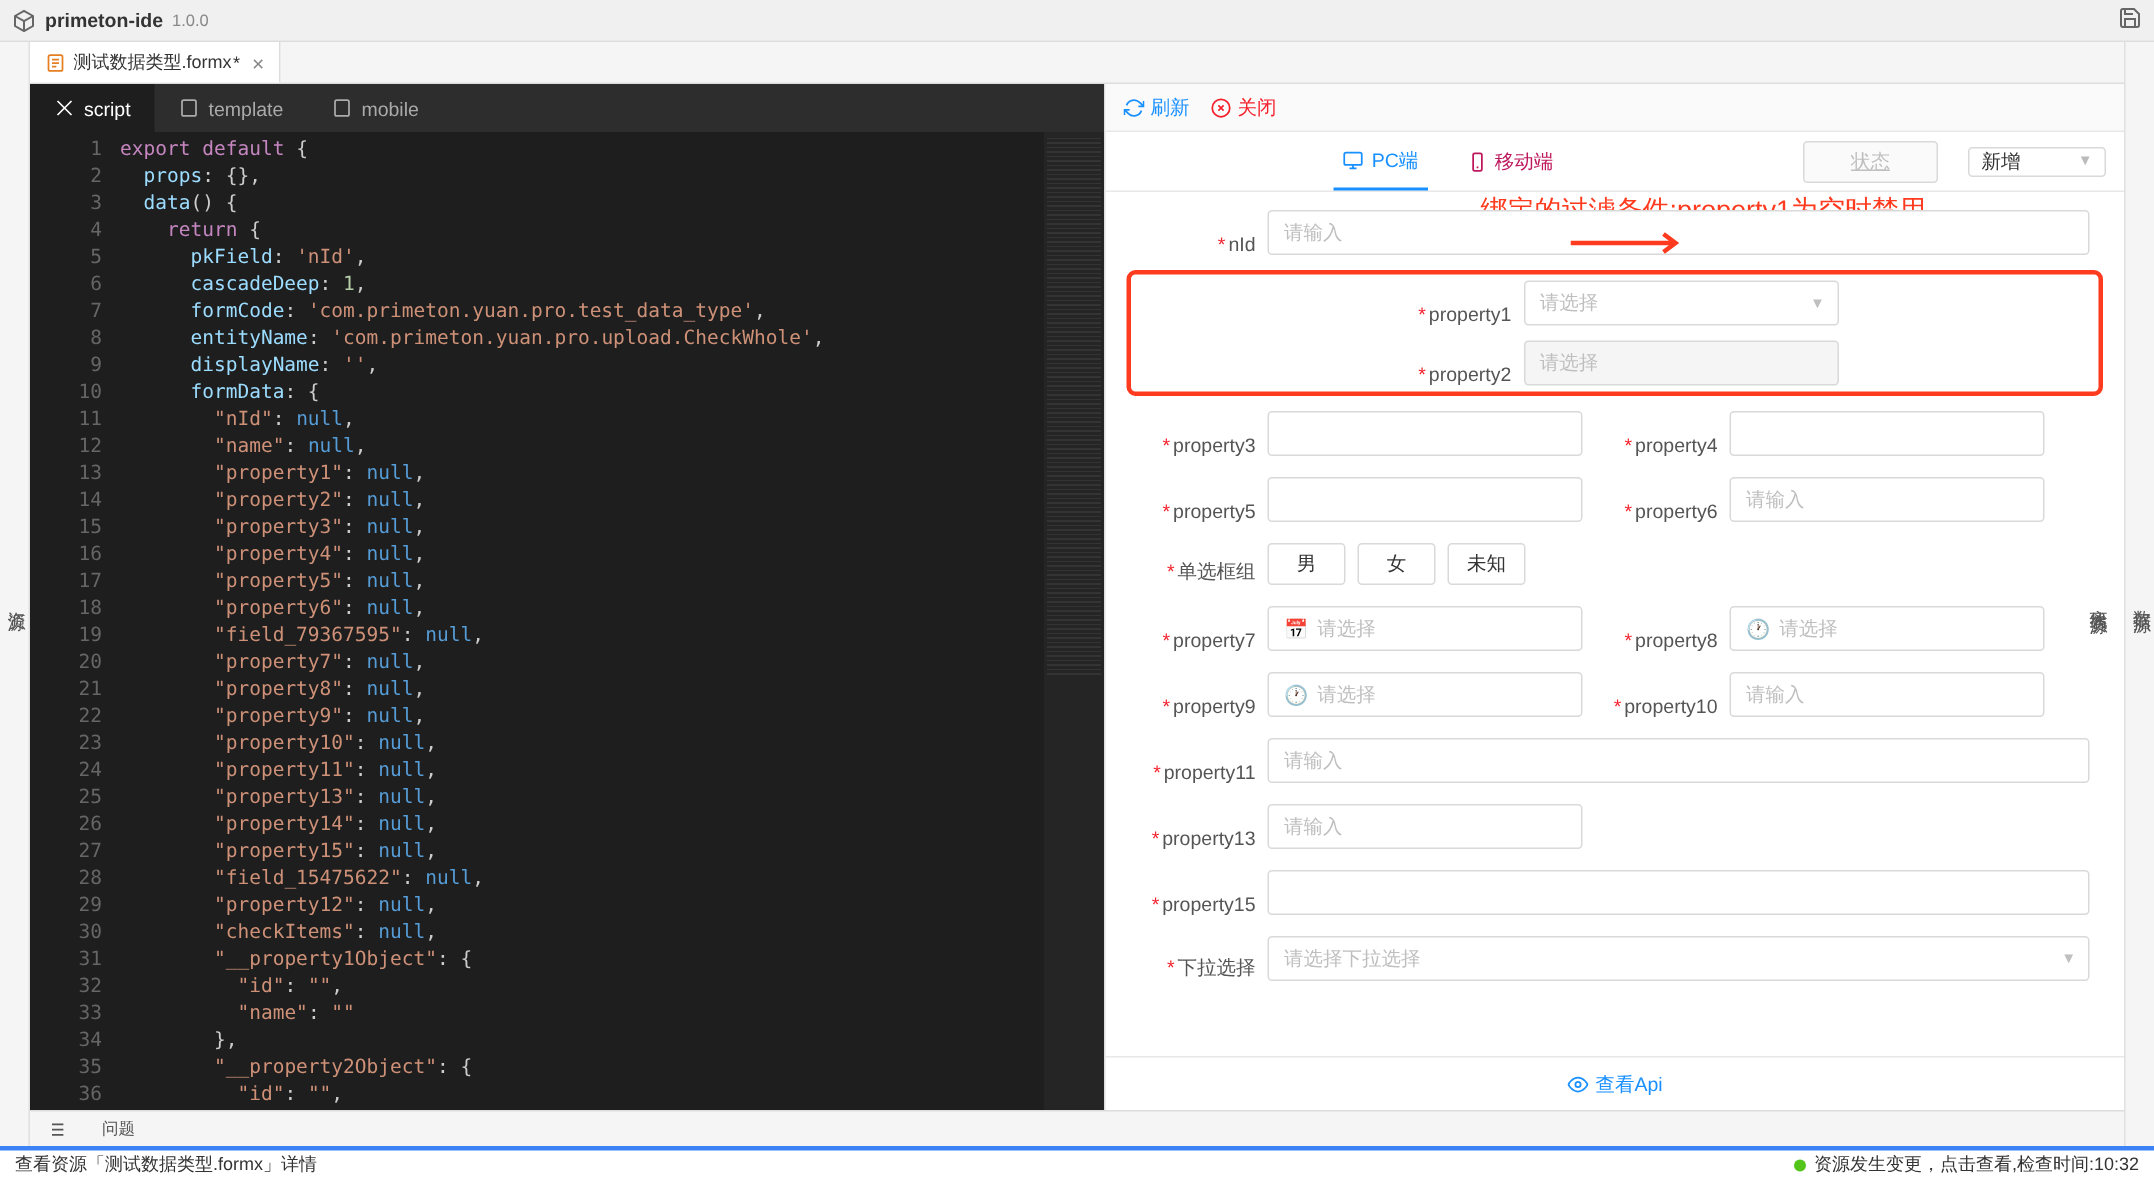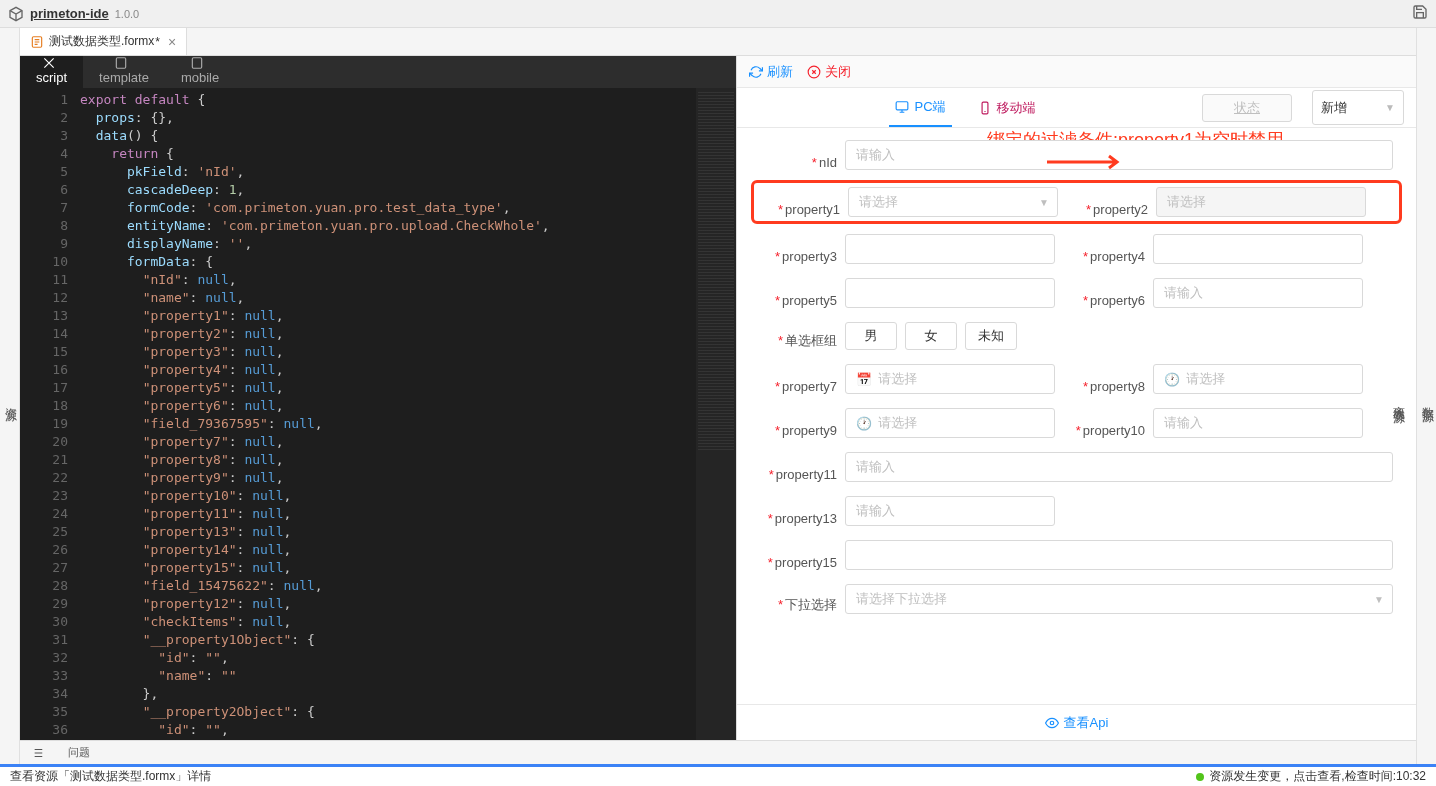--- a/index.html
+++ b/index.html
@@ -3,21 +3,21 @@
 <meta charset="utf-8">
 <style>
 * { margin: 0; padding: 0; box-sizing: border-box; }
 body { font-family: -apple-system, "PingFang SC", "Microsoft YaHei", sans-serif; font-size: 13px; color: #333; background: #fff; overflow: hidden; }
 .app { display: flex; flex-direction: column; height: 786px; width: 1436px; }
 
 
 .titlebar { display: flex; align-items: center; height: 28px; padding: 0 8px; background: #f0f0f0; border-bottom: 1px solid #ddd; }
 .titlebar .logo { width: 16px; height: 16px; margin-right: 6px; display:flex; align-items:center; justify-content:center;}
 .titlebar .logo svg { width:16px; height:16px; }
-.titlebar .name { font-weight: 600; font-size: 13px; text-decoration: underline; }
+.titlebar .name { font-weight: 600; font-size: 13px; }
 .titlebar .version { margin-left: 6px; color: #888; font-size: 11px; }
 .titlebar .spacer { flex: 1; }
 .titlebar .save-icon { width:16px; height:16px; color:#666; }
 
 
 .main { flex: 1; display: flex; min-height: 0; }
 .sidestrip { width: 20px; background: #f5f5f5; writing-mode: vertical-rl; text-orientation: upright; font-size: 12px; color: #555; padding-top: 8px; text-align: center; letter-spacing:2px; border-right:1px solid #e0e0e0;}
 .sidestrip.right { border-left:1px solid #e0e0e0; border-right:none; display:flex; flex-direction:column; gap:12px;}
 .center { flex:1; display:flex; flex-direction:column; min-width:0; }
 
@@ -28,21 +28,21 @@
 .filetab .modified { margin-left:1px; }
 .filetab .close { margin-left:8px; color:#888; font-size:14px; cursor:pointer; }
 
 
 .content { flex:1; display:flex; min-height:0; }
 .editor-pane { width: 716px; display:flex; flex-direction:column; background:#1e1e1e; }
 .preview-pane { flex:1; display:flex; flex-direction:column; background:#fff; border-left:1px solid #ddd; min-width:0;}
 
 
 .editor-tabs { display:flex; height:32px; background:#2d2d2d; }
-.etab { display:flex; align-items:center; padding:0 16px; color:#aaa; font-size:13px; cursor:pointer;flex-direction:column; }
+.etab { display:flex; align-items:center; padding:0 16px; color:#aaa; font-size:13px; cursor:pointer; }
 .etab.active { background:#1e1e1e; color:#fff; }
 .etab .eicon { margin-right:6px; width:14px; height:14px; }
 
 
 .code-wrap { flex:1; display:flex; font-family: "Menlo","Consolas",monospace; font-size:13px; line-height:18px; overflow:hidden; position:relative;}
 .gutter { width:60px; background:#1e1e1e; color:#666; text-align:right; padding:3px 12px 3px 0; white-space:pre; user-select:none;}
 .code { flex:1; background:#1e1e1e; color:#ccc; padding:3px 0; white-space:pre; overflow:hidden;}
 .minimap { width:40px; background:#252525; position:relative; }
 .minimap-content { position:absolute; top:4px; left:2px; right:2px; height:55%; background: repeating-linear-gradient(to bottom, #3a3a3a 0 1px, transparent 1px 3px); opacity:0.7;}
 
@@ -57,21 +57,21 @@
 .preview-toolbar { display:flex; align-items:center; height:32px; padding:0 12px; gap:14px; border-bottom:1px solid #e8e8e8; background:#fafafa;}
 .preview-toolbar .tbtn { display:flex; align-items:center; gap:4px; color:#1890ff; font-size:13px; cursor:pointer;}
 .preview-toolbar .tbtn.danger { color:#f5222d; }
 .preview-toolbar .ticon { width:14px; height:14px; }
 
 .device-bar { display:flex; align-items:center; justify-content:center; height:40px; gap:20px; border-bottom:1px solid #e8e8e8; padding:0 12px;}
 .device-tab { display:flex; align-items:center; gap:5px; color:#be185d; font-size:13px; cursor:pointer; padding:0 6px; height:100%;}
 .device-tab.active { color:#1890ff; border-bottom:2px solid #1890ff; }
 .device-bar .spacer { flex:1; }
 .state-select { width:90px; height:28px; border:1px solid #d9d9d9; border-radius:3px; background:#fafafa; color:#bfbfbf; text-align:center; line-height:26px; font-size:13px;text-decoration:underline;}
-.new-select { width:92px; height:35px; border:1px solid #d9d9d9; border-radius:3px; padding:0 8px; display:flex; align-items:center; justify-content:space-between; font-size:13px;}
+.new-select { width:92px; height:20px; border:1px solid #d9d9d9; border-radius:3px; padding:0 8px; display:flex; align-items:center; justify-content:space-between; font-size:13px;}
 .new-select .chev { color:#bbb; font-size:10px;}
 
 
 .form-scroll { flex:1; overflow:auto; padding:12px 20px; position:relative;}
 .form-row { display:flex; align-items:center; margin-bottom:14px; gap:10px;}
 .form-item { display:flex; align-items:flex-end; }
 .form-item .lbl { width:80px; text-align:right; margin-right:8px; font-size:13px; color:#555; white-space:nowrap;}
 .form-item .req { color:#f5222d; margin-right:2px;}
 .inp { height:30px; border:1px solid #d9d9d9; border-radius:3px; padding:0 10px; font-size:13px; display:flex; align-items:center; color:#bfbfbf; background:#fff; position:relative;}
 .inp.disabled { background:#f5f5f5; }
@@ -287,21 +287,21 @@
             <div class="annotation" style="top:0px; left:250px;">绑定的过滤条件:property1为空时禁用</div>
 
             <div class="form-row">
               <div class="form-item">
                   <span class="lbl"><span class="req">*</span><span>nId</span></span>
               <div class="inp w548">请输入</div>
                 </div>
             </div>
 
             <div class="highlight-box">
-            <div class="form-row" style="margin-bottom:0;">
+            <div class="form-row" style="margin-bottom:0;flex-direction:column;">
               <div class="form-item">
                     <span class="lbl"><span class="req">*</span><span>property1</span></span>
                 <div class="inp w210">
                       <span>请选择</span>
                       <span class="chevd">▼</span>
                     </div>
               </div>
               <div class="form-item">
                     <span class="lbl"><span class="req">*</span><span>property2</span></span>
                 <div class="inp w210 disabled">

